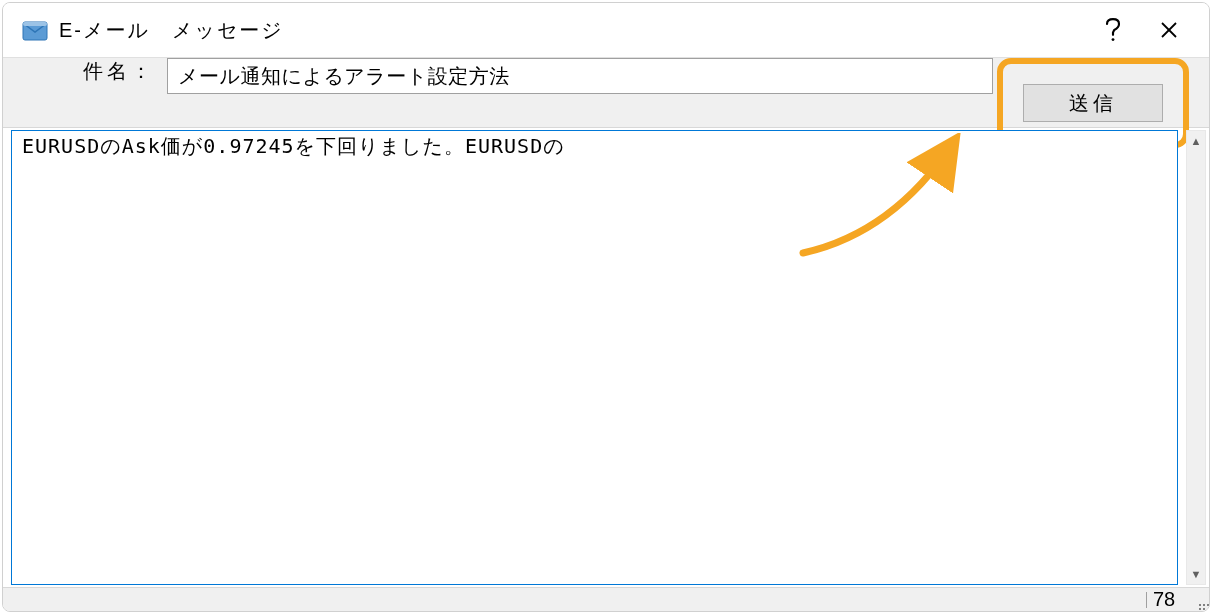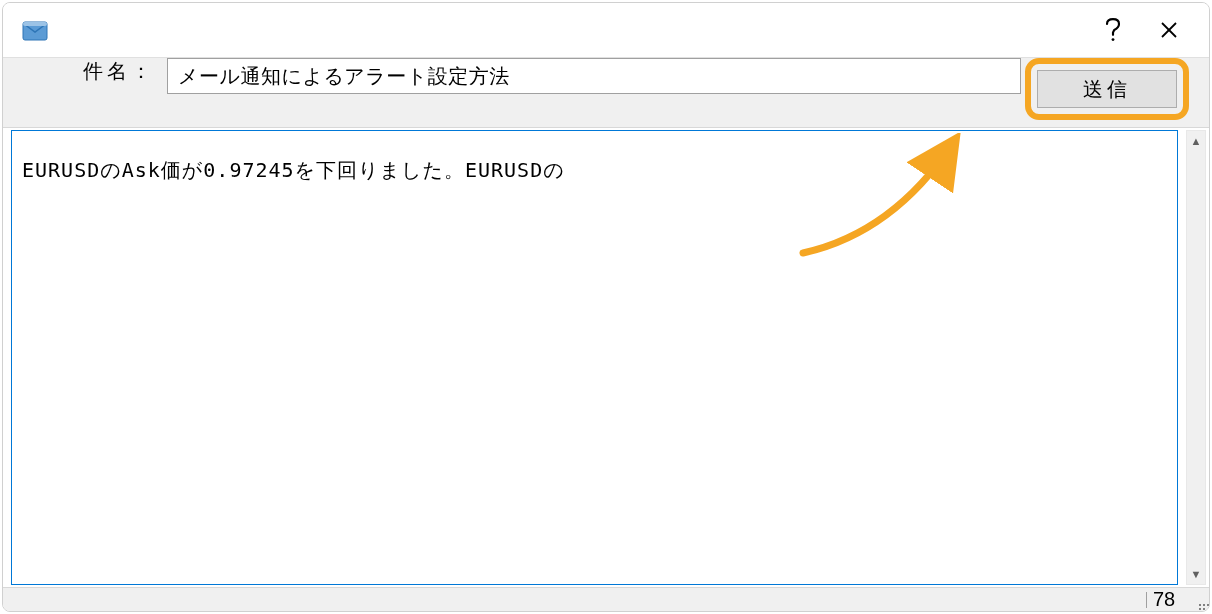--- a/index.html
+++ b/index.html
@@ -86,21 +86,21 @@
       padding: 4px 10px;
       font-size: 20px;
       font-family: inherit;
       outline: none;
       margin-right: 4px;
       letter-spacing: 0.5px;
     }
     .send-button-highlight {
       border: 6px solid #F5A623;
       border-radius: 14px;
-      padding: 6px;
+      padding: 20px;
       display: inline-flex;
     }
     .send-button {
       width: 140px;
       height: 38px;
       background: #e1e1e1;
       border: 1px solid #adadad;
       font-size: 20px;
       font-family: inherit;
       cursor: pointer;
@@ -108,21 +108,21 @@
     }
     .body-area {
       flex: 1;
       position: relative;
       display: flex;
     }
     .body-textarea {
       flex: 1;
       border: 1px solid #0078d7;
       margin: 2px 8px 2px 8px;
-      padding: 24px 10px;
+      padding: 0 10px;
       font-size: 20px;
       font-family: "MS PGothic", monospace;
       resize: none;
       outline: none;
       letter-spacing: 1px;
       line-height: 1.5;
     }
     .scroll-track {
       width: 20px;
       background: #f0f0f0;
@@ -189,20 +189,21 @@
 <div class="window">
 
   <div class="titlebar">
     <span class="app-icon">
       <svg width="28" height="28" viewBox="0 0 28 28">
         <rect x="2" y="6" width="24" height="18" rx="2" fill="#5B9BD5" stroke="#2E75B6" stroke-width="1"></rect>
         <path d="M3 8 L14 16 L25 8" fill="none" stroke="#2E75B6" stroke-width="1.5"></path>
         <rect x="2" y="6" width="24" height="4" rx="2" fill="#9CC3E6"></rect>
       </svg>
     </span>
+    <span class="title-text">E-メール　メッセージ</span>
     <span class="titlebar-spacer"></span>
     <span class="titlebar-btn">
       <svg width="18" height="24" viewBox="0 0 12 20">
         <path d="M1 5 Q1 1 6 1 Q11 1 11 5 Q11 8 7 10 L6 12 L6 14" fill="none" stroke="#000" stroke-width="1.8" stroke-linecap="round"></path>
         <circle cx="6" cy="18" r="1.2" fill="#000"></circle>
       </svg>
     </span>
     <span class="titlebar-btn close">
       <svg width="20" height="20" viewBox="0 0 20 20">
         <line x1="3" y1="3" x2="17" y2="17" stroke="#000" stroke-width="1.8"></line>

